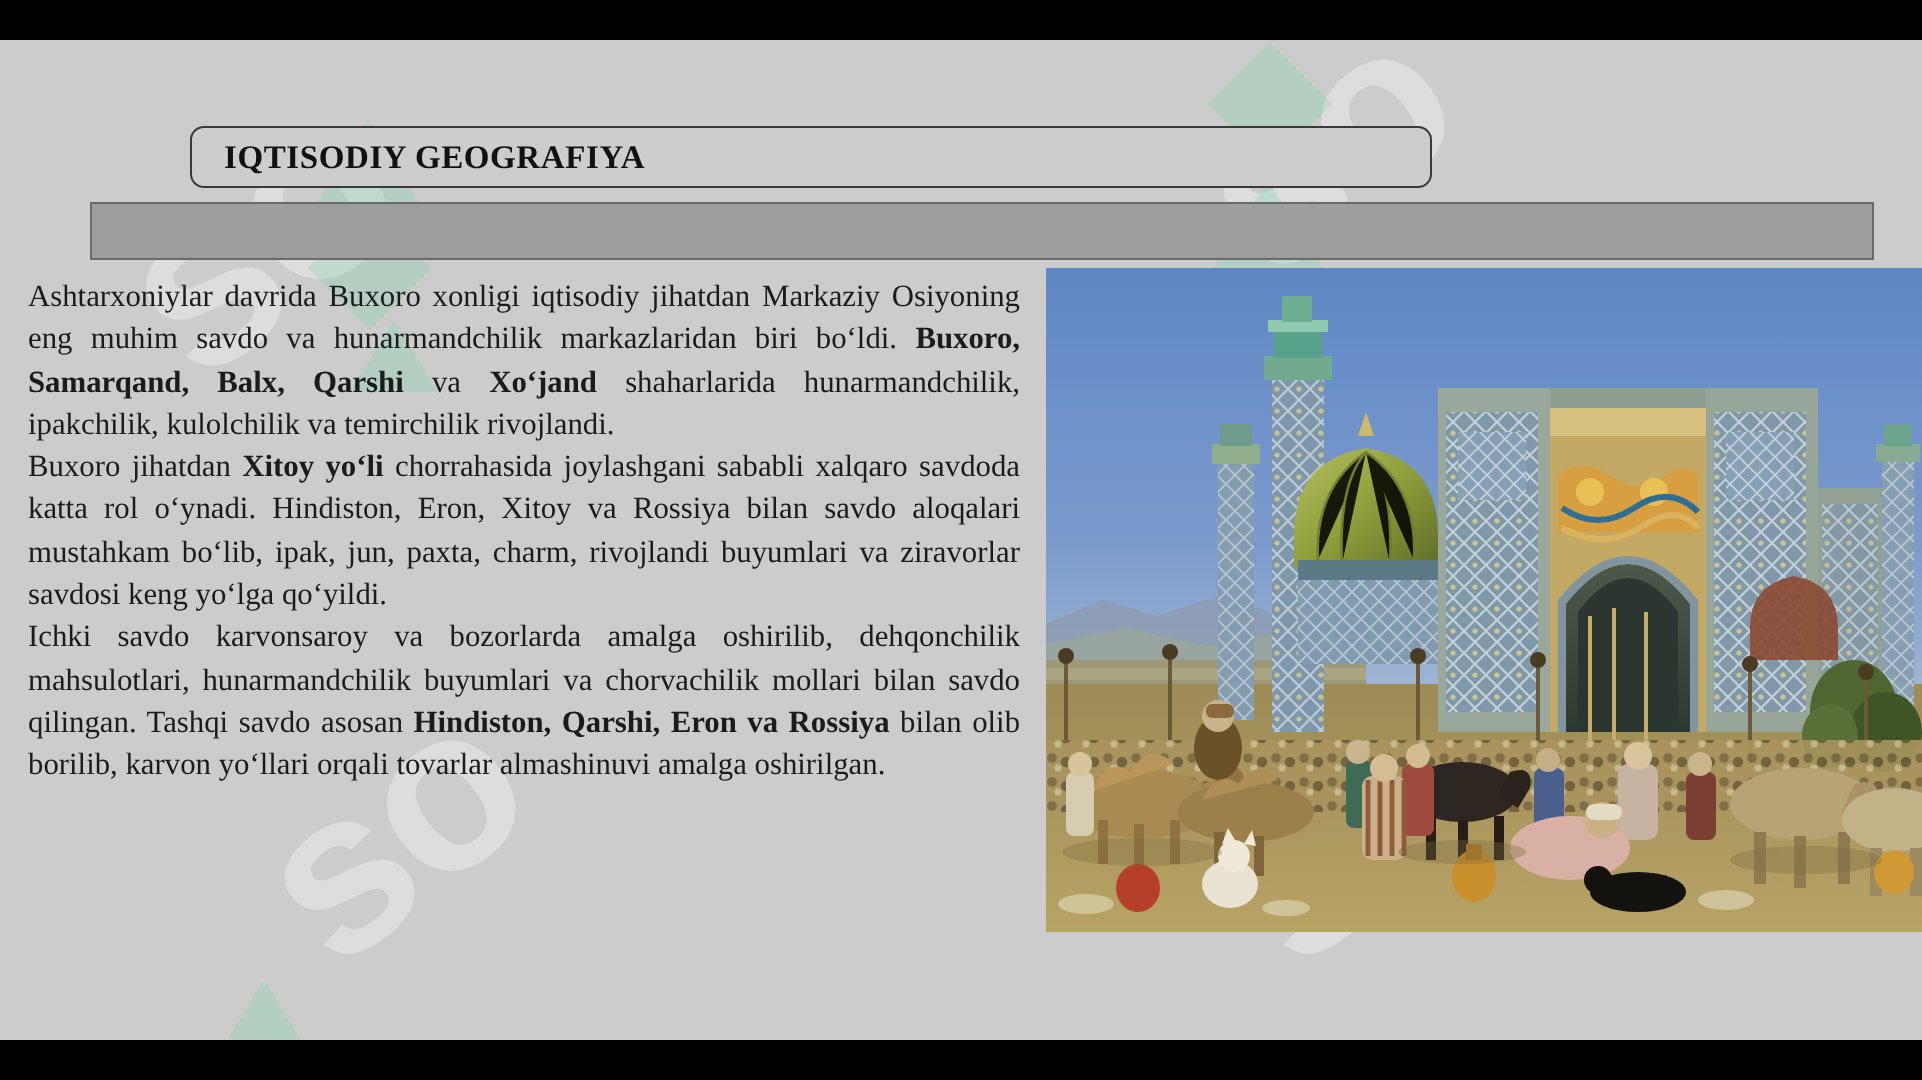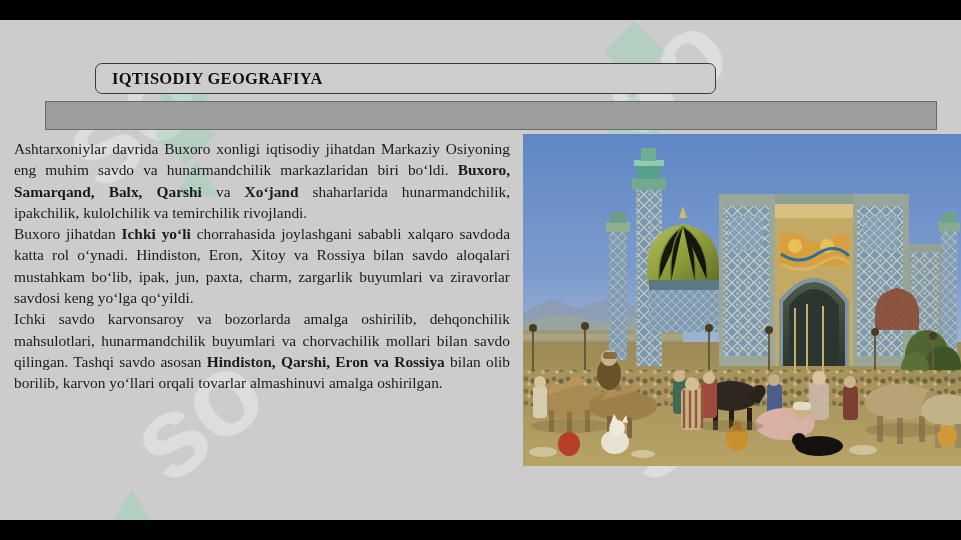--- a/index.html
+++ b/index.html
@@ -161,21 +161,21 @@
     </div>
 
     <div class="title-box">
       <span class="title-text">IQTISODIY GEOGRAFIYA</span>
     </div>
 
     <div class="gray-band"></div>
 
     <div class="body-col">
       <p class="para"><span>Ashtarxoniylar davrida Buxoro xonligi iqtisodiy jihatdan Markaziy Osiyoning eng muhim savdo va hunarmandchilik markazlaridan biri bo‘ldi. </span><b>Buxoro, Samarqand, Balx, Qarshi</b><span> va </span><b>Xo‘jand</b><span> shaharlarida hunarmandchilik, ipakchilik, kulolchilik va temirchilik rivojlandi.</span></p>
-      <p class="para"><span>Buxoro jihatdan </span><b>Ichki yo‘li</b><span> chorrahasida joylashgani sababli xalqaro savdoda katta rol o‘ynadi. Hindiston, Eron, Xitoy va Rossiya bilan savdo aloqalari mustahkam bo‘lib, ipak, jun, paxta, charm, zargarlik buyumlari va ziravorlar savdosi keng yo‘lga qo‘yildi.</span></p>
+      <p class="para"><span>Buxoro jihatdan </span><b>Xitoy yo‘li</b><span> chorrahasida joylashgani sababli xalqaro savdoda katta rol o‘ynadi. Hindiston, Eron, Xitoy va Rossiya bilan savdo aloqalari mustahkam bo‘lib, ipak, jun, paxta, charm, rivojlandi buyumlari va ziravorlar savdosi keng yo‘lga qo‘yildi.</span></p>
       <p class="para"><span>Ichki savdo karvonsaroy va bozorlarda amalga oshirilib, dehqonchilik mahsulotlari, hunarmandchilik buyumlari va chorvachilik mollari bilan savdo qilingan. Tashqi savdo asosan </span><b>Hindiston, Qarshi, Eron va Rossiya</b><span> bilan olib borilib, karvon yo‘llari orqali tovarlar almashinuvi amalga oshirilgan.</span></p>
     </div>
 
     <div class="picture">
       <svg class="pic-svg" viewBox="0 0 438 332" preserveAspectRatio="none">
         <defs>
           <linearGradient id="skyG" x1="0" y1="0" x2="0" y2="1">
             <stop offset="0%" stop-color="#5f87c4"></stop>
             <stop offset="60%" stop-color="#7b9bcd"></stop>
             <stop offset="100%" stop-color="#a8bcd4"></stop>

